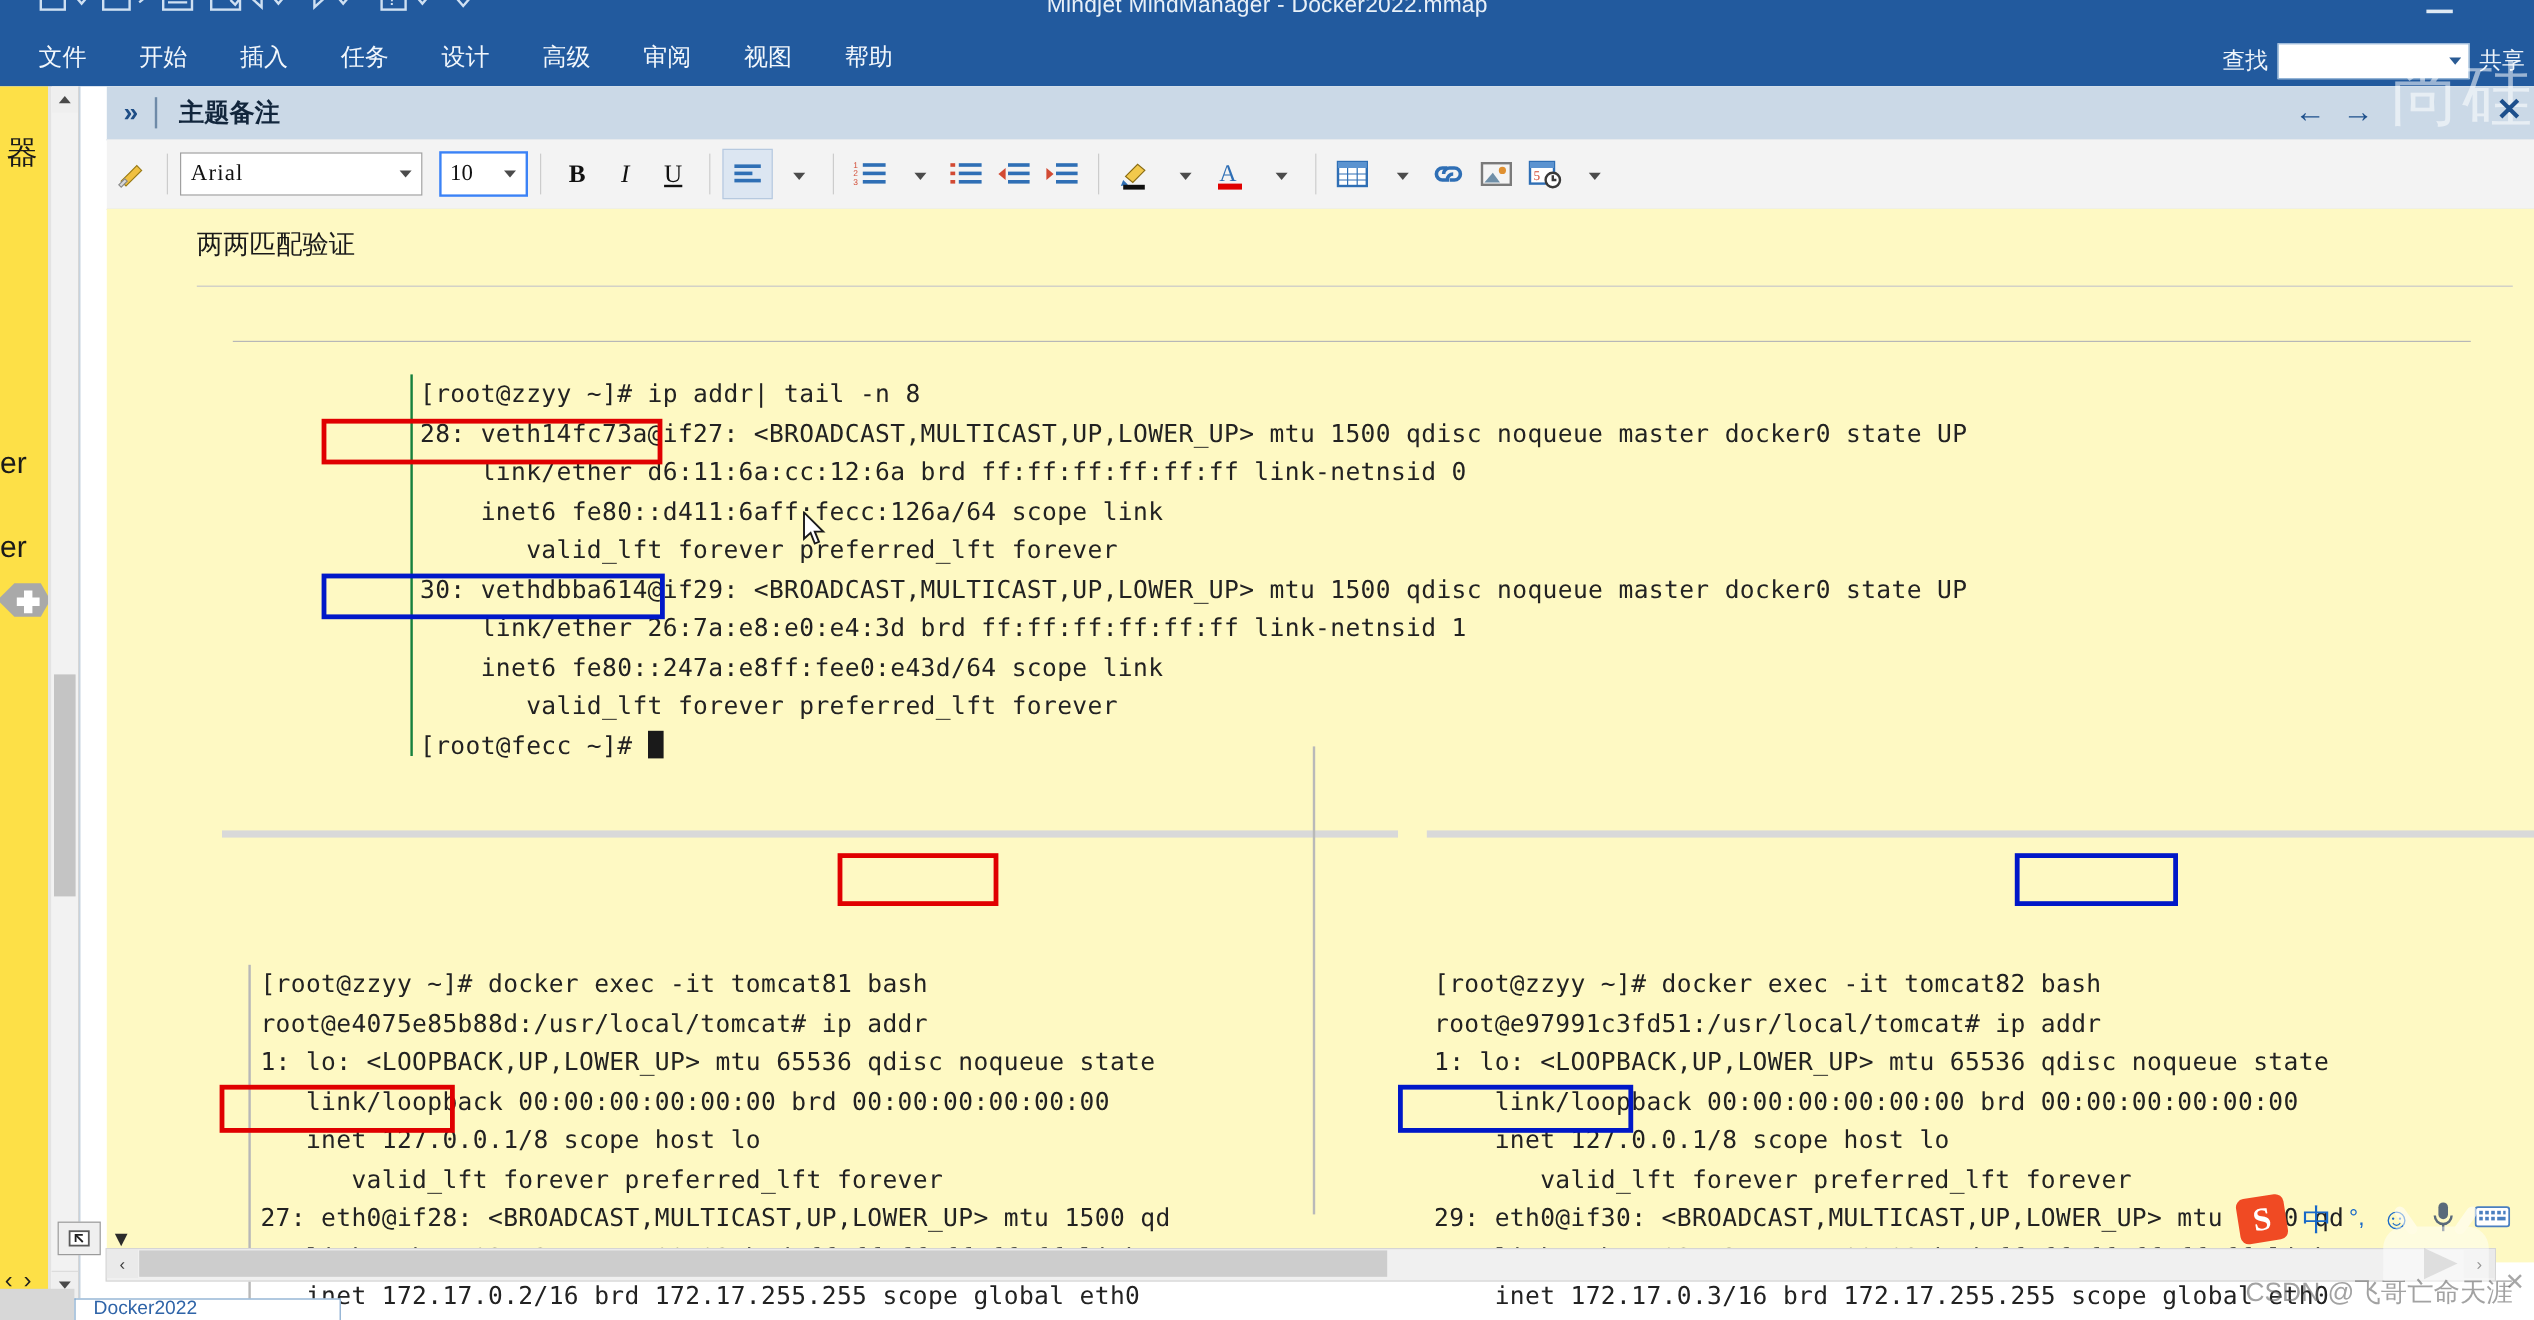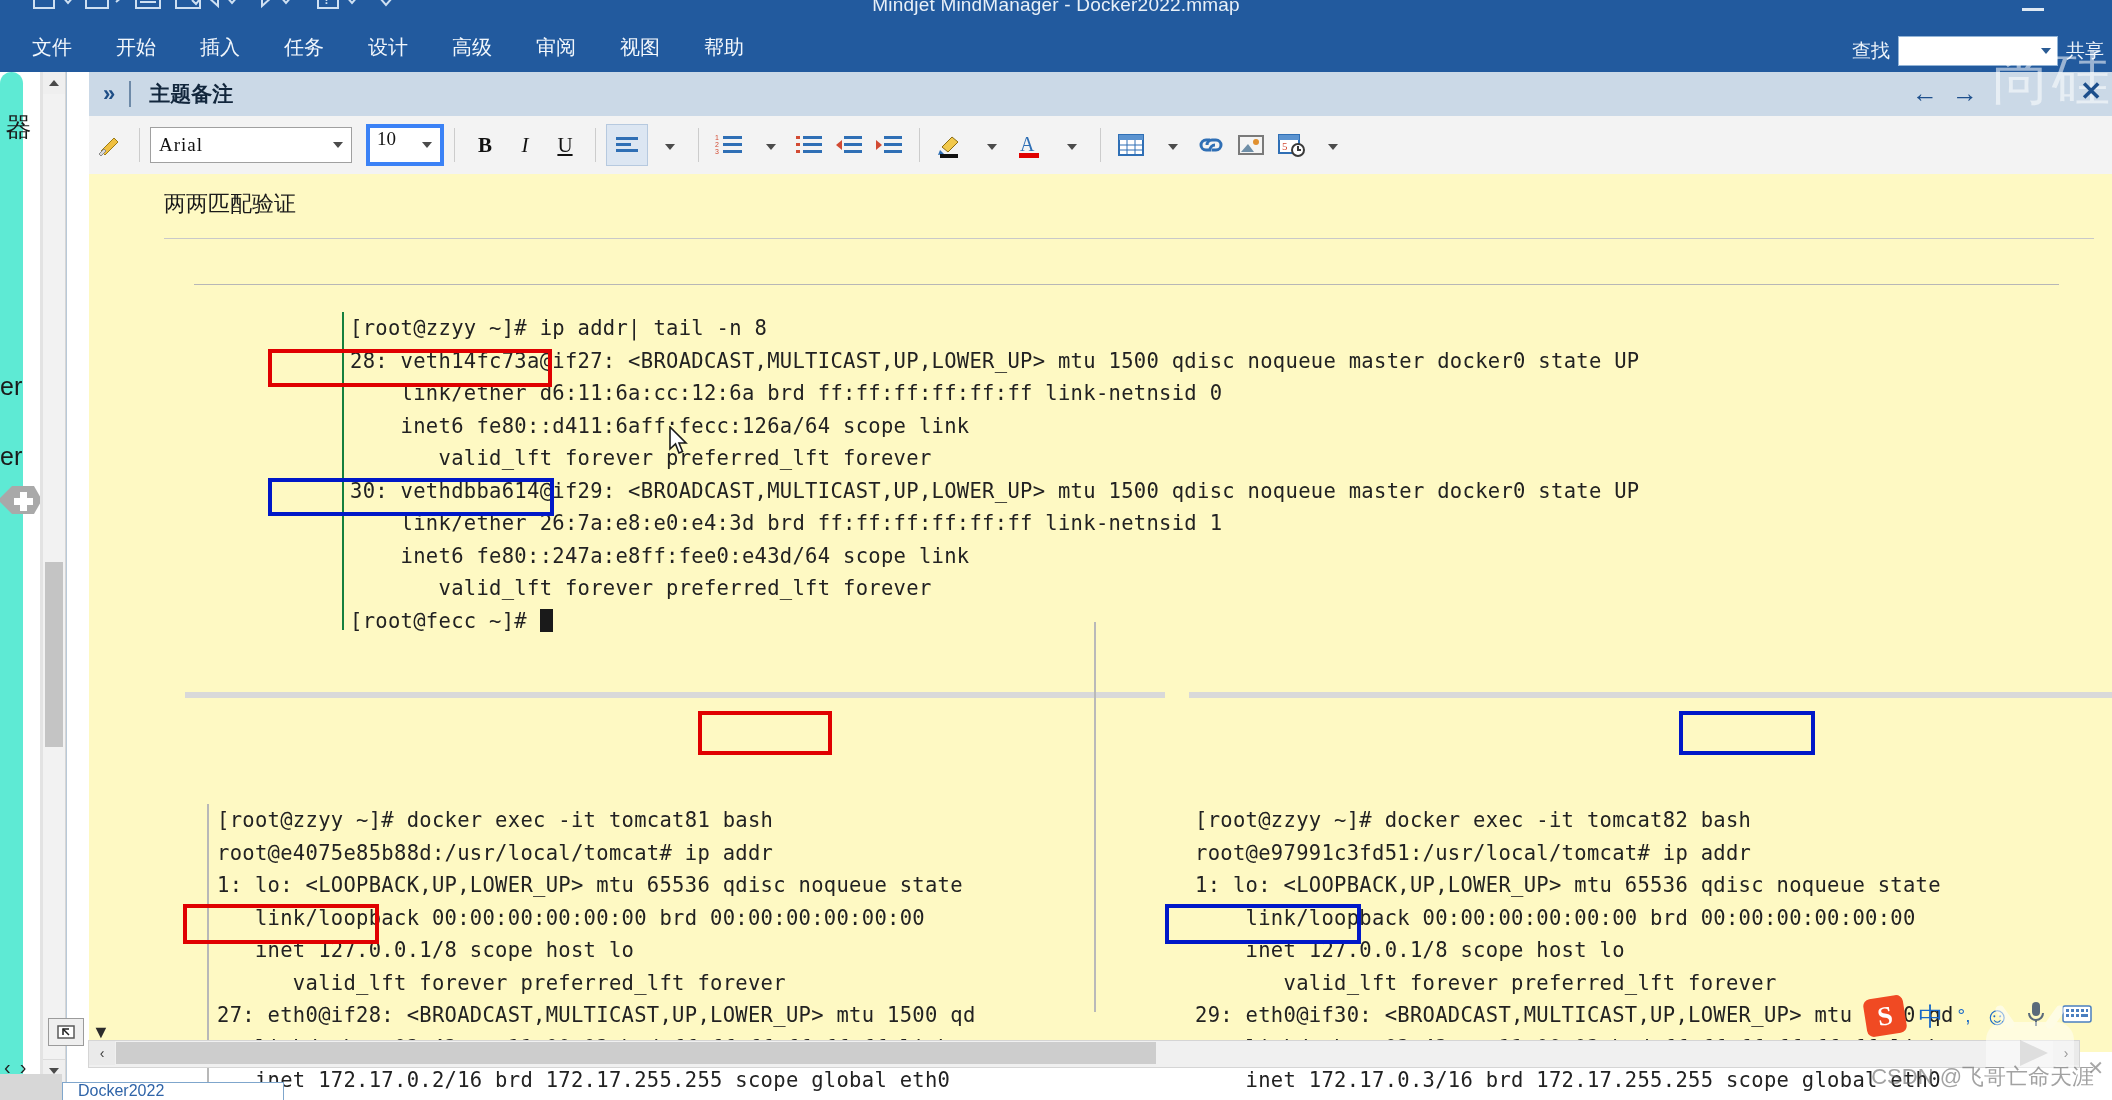--- a/index.html
+++ b/index.html
@@ -77,23 +77,22 @@
   .menu-find-box .caret {
     position:absolute; right:6px; top:11px;
     width:0;height:0;border-left:5px solid transparent;
     border-right:5px solid transparent;border-top:6px solid #2a5b94;
   }
   .menu-share { color:#eef4fa; font-size:19px; white-space:nowrap; }
 
   
   .left-rail {
     position: absolute; left: 0; top: 72px;
-    width: 23px; height: 1028px;
-    background: #5eead4;
-    border-radius: 15px;
+    width: 40px; height: 1028px;
+    background: #fde047;
   }
   .rail-vert-text {
     position: absolute; left: 2px; top: 22px;
     font-size: 26px; color: #1a1a1a;
     writing-mode: vertical-rl;
     letter-spacing: 2px;
   }
   .rail-label-1 {
     position: absolute; left: 0px; top: 300px;
     font-size: 25px; color: #1a1a1a;
@@ -185,22 +184,22 @@
     background: #ffffff; border: 1px solid #a0a0a0;
     position: relative;
     display:flex; align-items:center;
   }
   .font-name-box span.val {
     font-family: "Liberation Serif", serif;
     font-size: 19px; color: #111; padding-left: 8px; letter-spacing:1px;
   }
   .font-size-box {
     width: 70px; height: 34px;
-    background: #ffffff; border: 4px solid #3b82f6;
-    position: relative; display:flex; align-items:flex-start;
+    background: #ffffff; border: 2px solid #3b82f6;
+    position: relative; display:flex; align-items:center;
   }
   .font-size-box span.val {
     font-family: "Liberation Serif", serif;
     font-size: 19px; color:#111; padding-left: 7px;
   }
   .dd-caret {
     position:absolute; right:8px; top:14px;
     width:0;height:0;border-left:5px solid transparent;
     border-right:5px solid transparent;border-top:6px solid #4b4b4b;
   }

